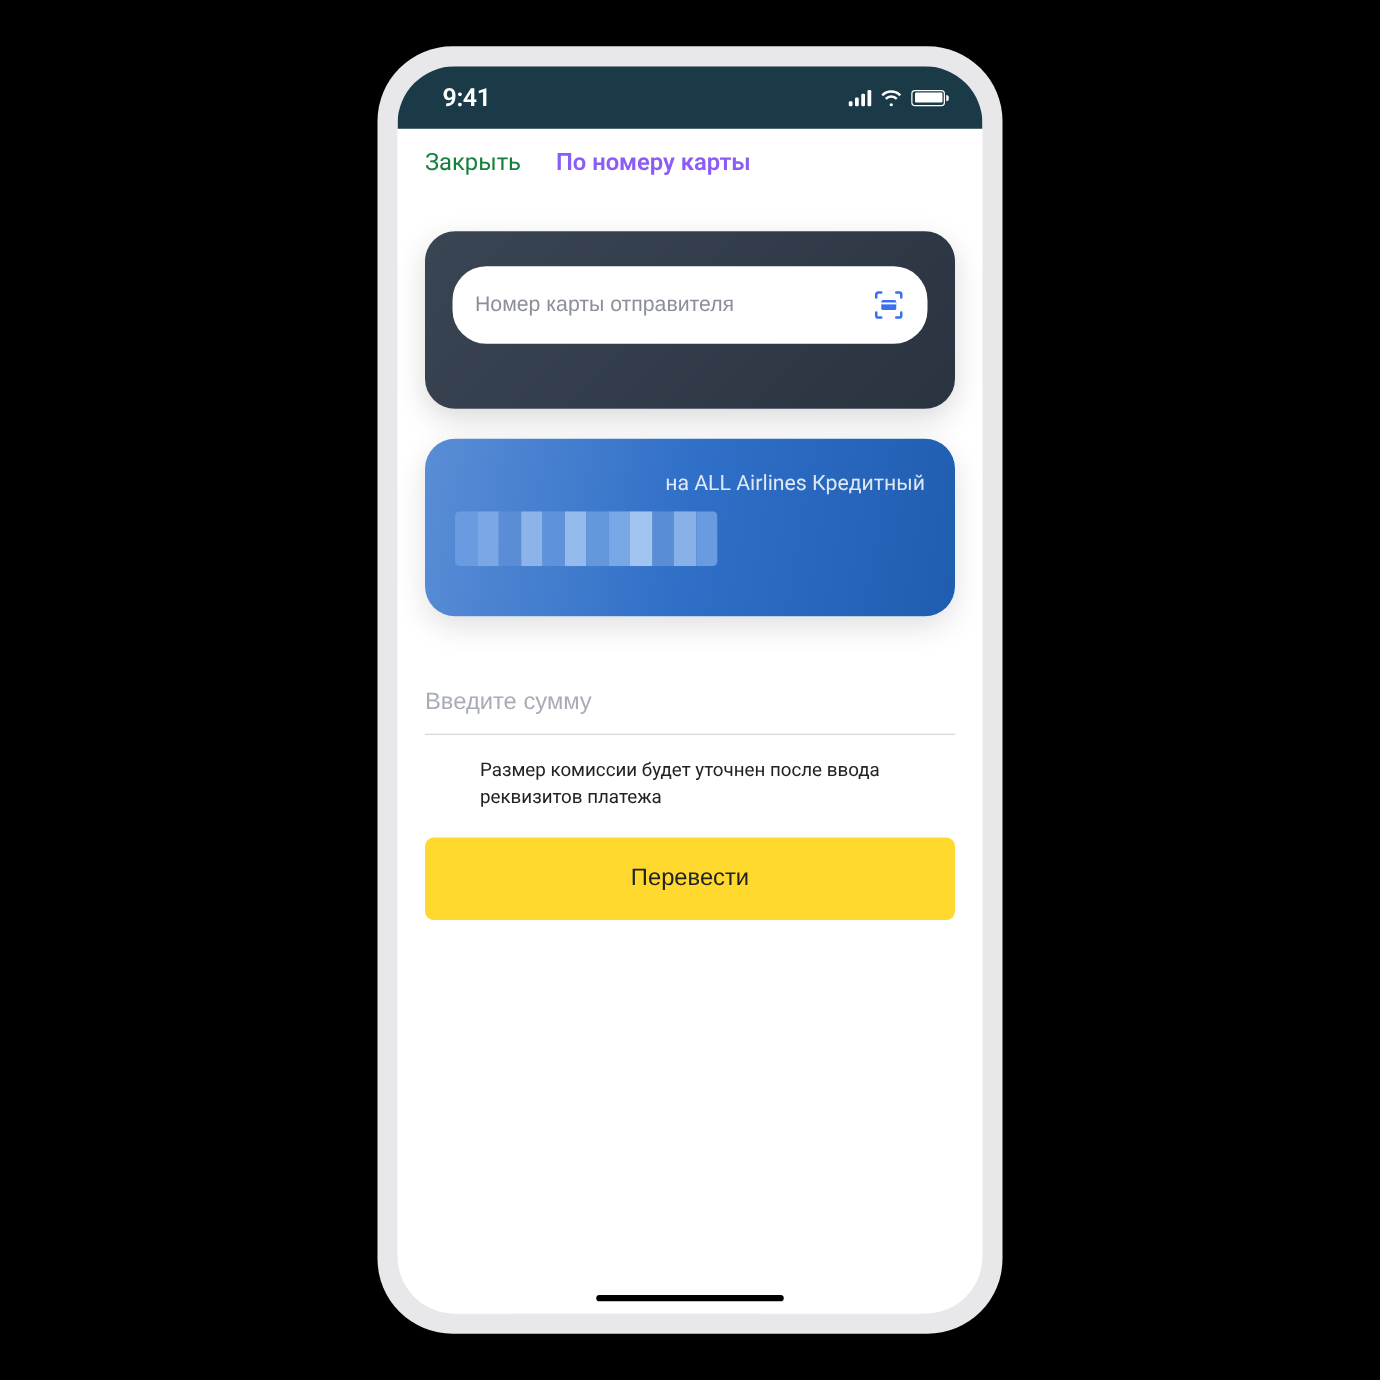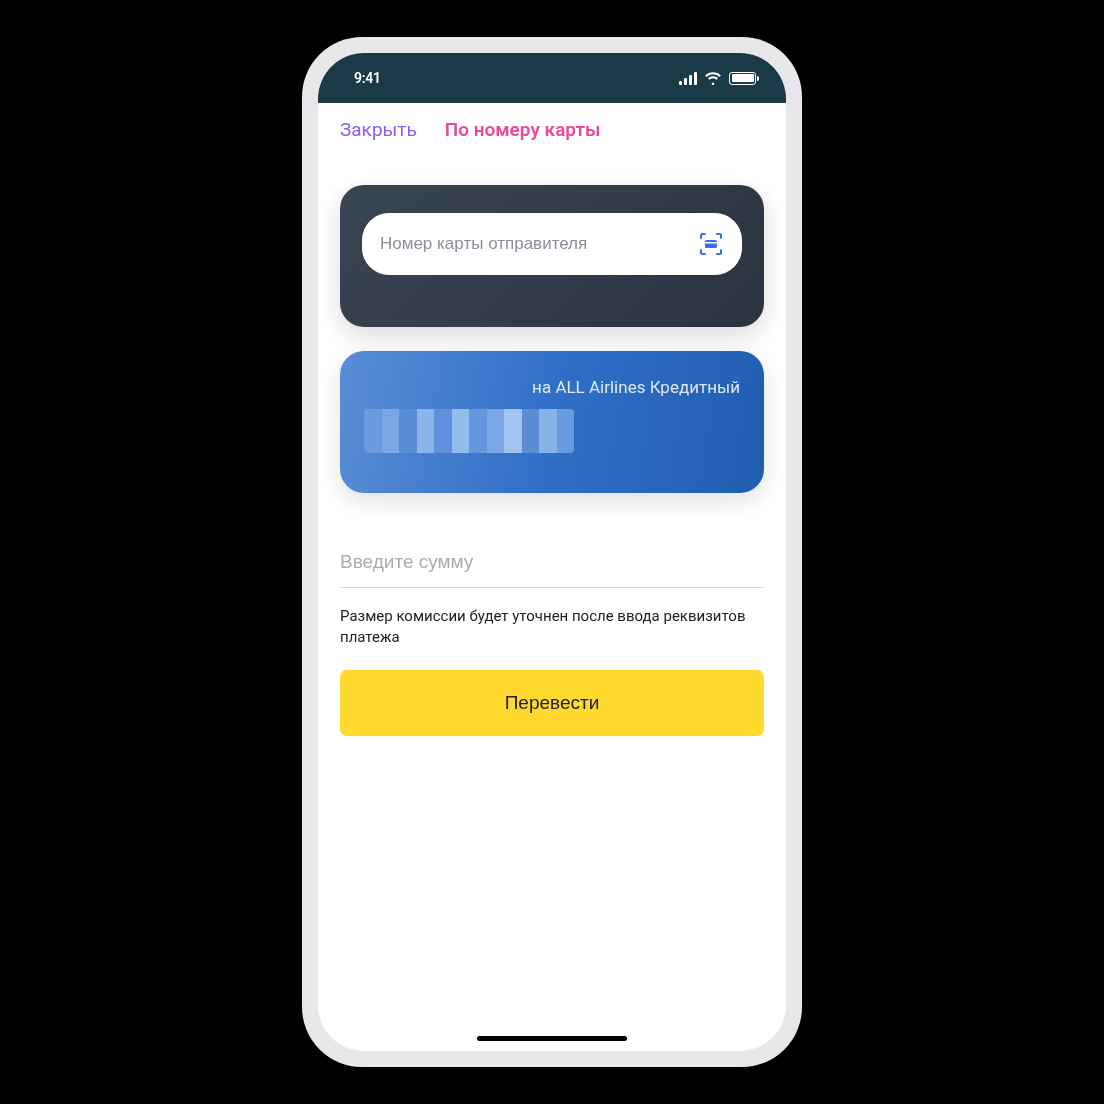--- a/index.html
+++ b/index.html
@@ -34,21 +34,21 @@
     .status-bar {
       height: 50px;
       background: #1a3a47;
       display: flex;
       align-items: center;
       justify-content: space-between;
       padding: 0 30px 0 36px;
       color: #fff;
     }
     .status-time {
-      font-size: 14px;
+      font-size: 20px;
       font-weight: 600;
       letter-spacing: -0.3px;
       text-align: center;
     }
     .status-icons {
       display: flex;
       align-items: center;
       gap: 7px;
     }
     .signal-icon {
@@ -92,27 +92,27 @@
     }
     .nav-bar {
       height: 54px;
       display: flex;
       align-items: center;
       padding: 0 22px;
       gap: 28px;
       border-bottom: 1px solid transparent;
     }
     .close-link {
-      color: #8b5cf6;
+      color: #15803d;
       font-size: 19px;
       font-weight: 400;
       cursor: pointer;
     }
     .page-title {
-      color: #ec4899;
+      color: #8b5cf6;
       font-size: 19px;
       font-weight: 600;
     }
     .content {
       flex: 1;
       padding: 28px 22px 0;
     }
     .sender-card {
       background: linear-gradient(135deg, #3a4554 0%, #2a3340 100%);
       border-radius: 24px;
@@ -186,20 +186,21 @@
       background: transparent;
     }
     .amount-input::placeholder {
       color: #a8acb5;
     }
     .commission-note {
       margin-top: 18px;
       font-size: 15px;
       color: #222;
       line-height: 1.4;
+      margin-left: 44px;
     }
     .transfer-btn {
       margin-top: 22px;
       width: 100%;
       height: 66px;
       background: #ffd92e;
       border: none;
       border-radius: 7px;
       font-size: 19px;
       font-weight: 500;

